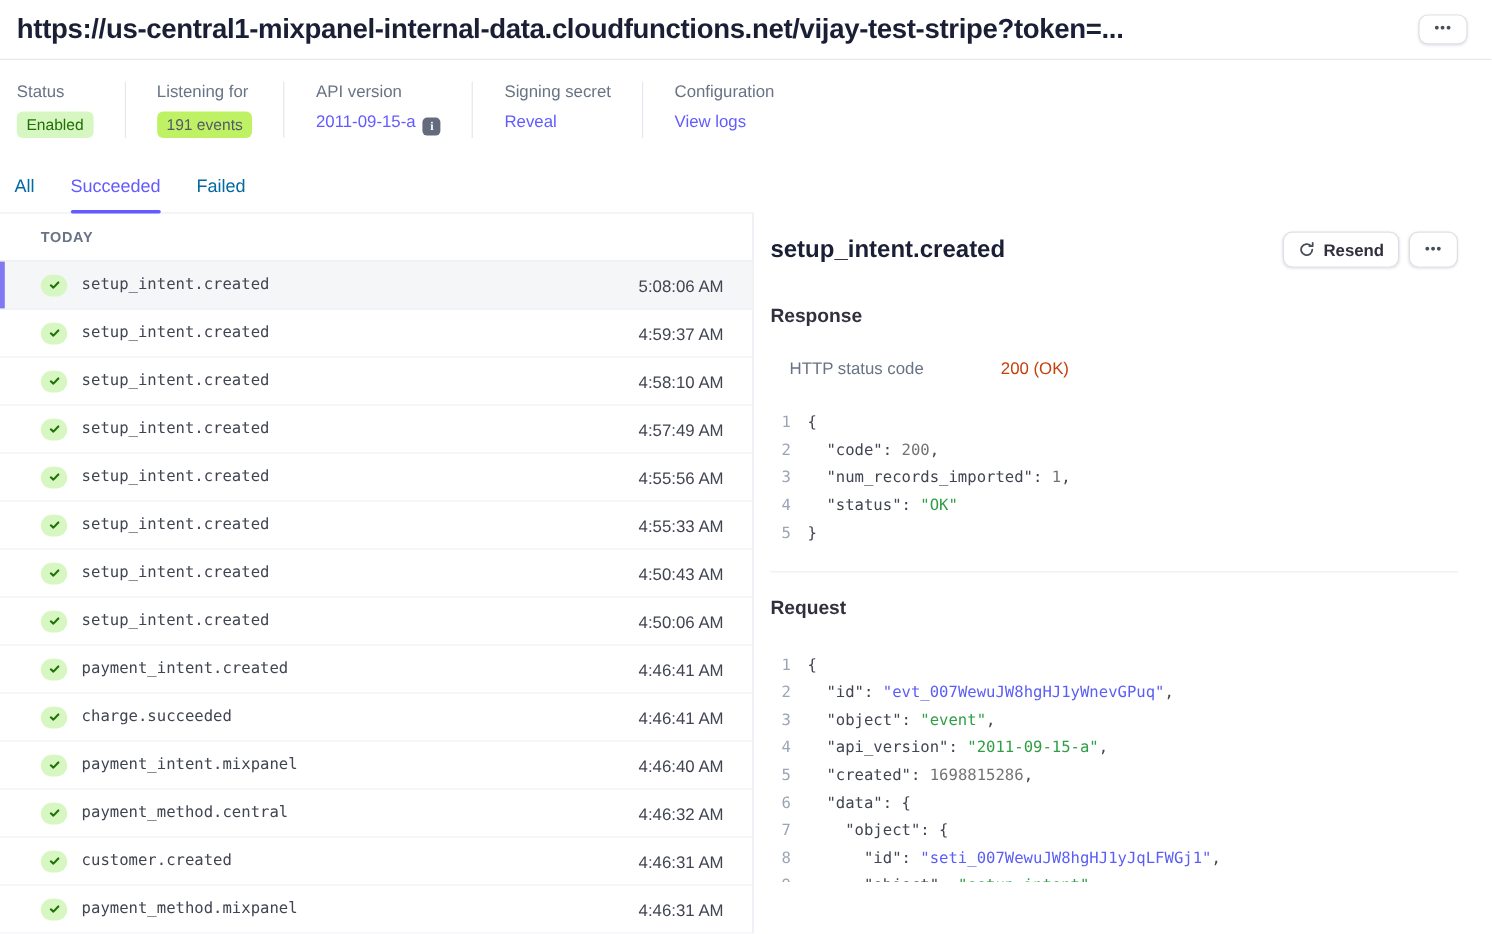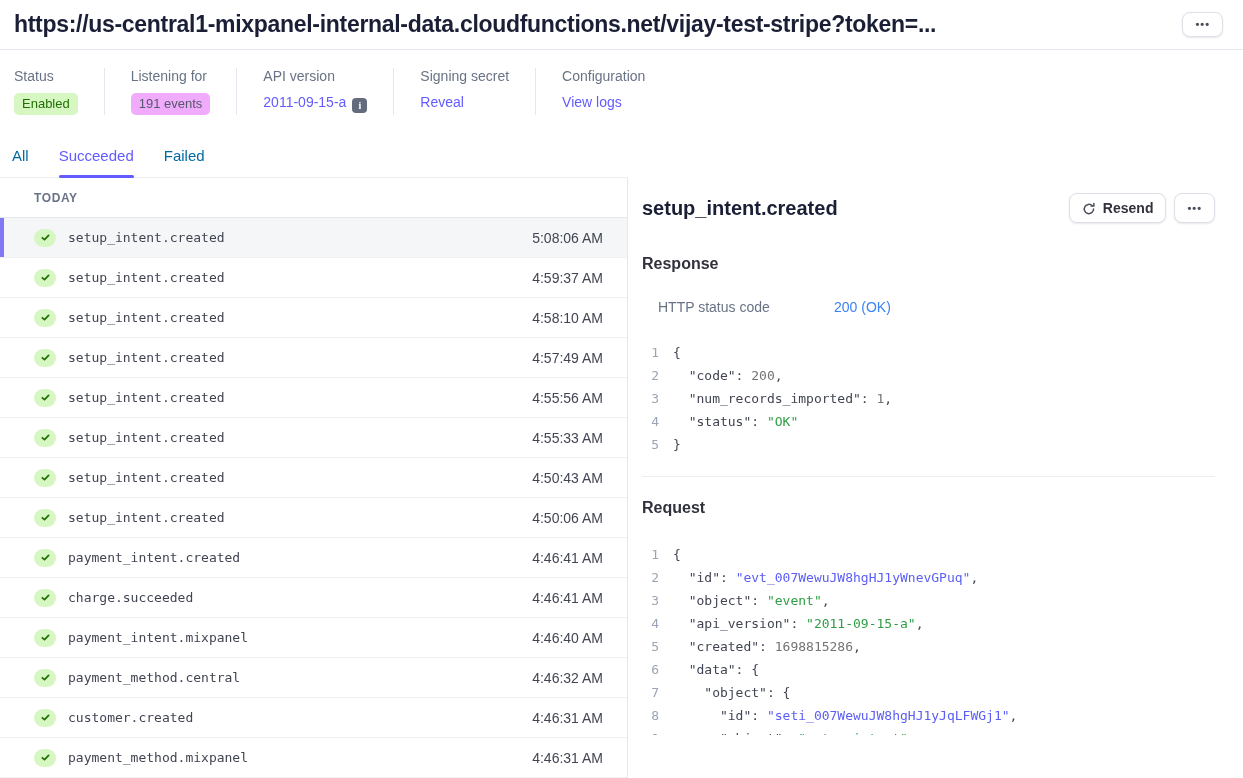--- a/index.html
+++ b/index.html
@@ -19,21 +19,21 @@
     box-shadow:0 1px 2px rgba(60,66,87,.12); padding:6px 12px; font-size:11px; font-weight:700;
     color:#474e5a; line-height:1; cursor:pointer; letter-spacing:1px; }
 
   
   .meta { display:flex; padding:18px 0 0 14px; margin-bottom:24px; }
   .meta-col { padding:0 26px; border-left:1px solid #e3e8ee; }
   .meta-col:first-child { padding-left:0; border-left:none; }
   .meta-label { font-size:14px; color:#687385; margin-bottom:9px; }
   .badge { display:inline-block; font-size:13px; padding:2px 8px; border-radius:5px; line-height:18px; }
   .badge.green { background:#d7f7c2; color:#217005; }
-  .badge.gray  { background:#f0abfc; color:#545969; }
+  .badge.gray  { background:#bef264; color:#545969; }
   .meta-link { color:#635bff; font-size:14px; cursor:pointer; text-decoration:none; }
   .info-icon { display:inline-flex; align-items:center; justify-content:center;
     width:15px; height:15px; background:#636b7d; color:#fff; border-radius:4px;
     font-size:10px; font-weight:700; margin-left:6px; vertical-align:-2px;
     font-family:"Liberation Serif",serif; }
 
   
   .main { display:flex; align-items:stretch; height:596px; }
   .left { width:628px; flex:none; display:flex; flex-direction:column; }
   .tabbar { display:flex; gap:30px; padding:8px 12px 0; border-bottom:1px solid #ebeef1; }
@@ -54,27 +54,27 @@
   .check { width:22px; height:18px; border-radius:9px; background:#d7f7c2;
     display:flex; align-items:center; justify-content:center; margin-left:34px; flex:none; }
   .evt-name { font-family:"DejaVu Sans Mono",monospace; font-size:13px; color:#414552; margin-left:12px; }
   .evt-time { margin-left:auto; font-size:14px; color:#414552; }
 
   
   .right { flex:1; padding:0 28px 0 14px; overflow:hidden; }
   .detail-header { display:flex; align-items:center; justify-content:space-between; margin-top:54px; }
   .detail-title { font-size:20px; font-weight:700; color:#1a1f36; }
   .detail-actions { display:flex; gap:8px; }
-  .btn { display:inline-flex; align-items:flex-end; gap:7px; border:1px solid #dde1e7;
+  .btn { display:inline-flex; align-items:center; gap:7px; border:1px solid #dde1e7;
     border-radius:8px; background:#fff; box-shadow:0 1px 2px rgba(60,66,87,.12);
     padding:6px 12px; font-size:14px; font-weight:600; color:#30313d; cursor:pointer; }
   .section-heading { font-size:16px; font-weight:700; color:#30313d; margin-top:32px; }
   .kv-row { display:flex; margin-top:26px; padding-left:16px; font-size:14px; }
   .kv-label { width:176px; color:#687385; }
-  .kv-value { color:#3b82f6; }
+  .kv-value { color:#c2410c; }
   .codeblock { margin-top:26px; font-family:"DejaVu Sans Mono",monospace;
     font-size:13px; line-height:23px; }
   .code-line { display:flex; white-space:pre; }
   .ln { min-width:14px; text-align:right; color:#9aa5b5; flex:none; margin-left:3px; }
   .cl { margin-left:14px; color:#414552; }
   .tok-p { color:#414552; }
   .tok-n { color:#737373; }
   .tok-s { color:#2f9e44; }
   .tok-i { color:#5b5ef4; }
   .divider { height:1px; background:#ebeef1; margin-top:20px; }

